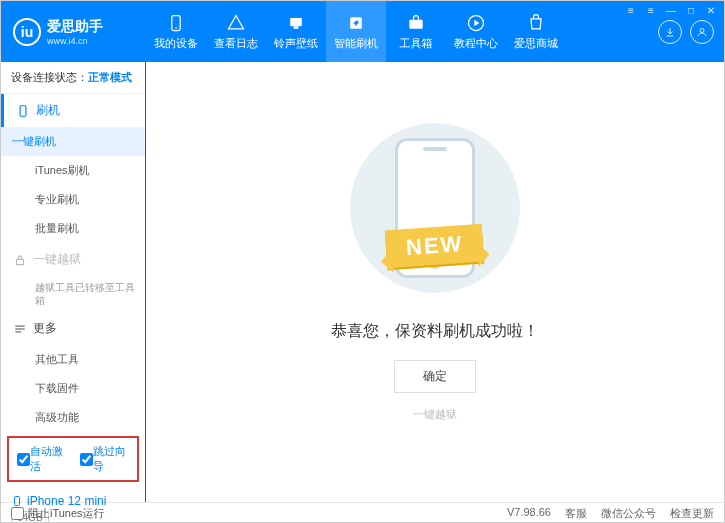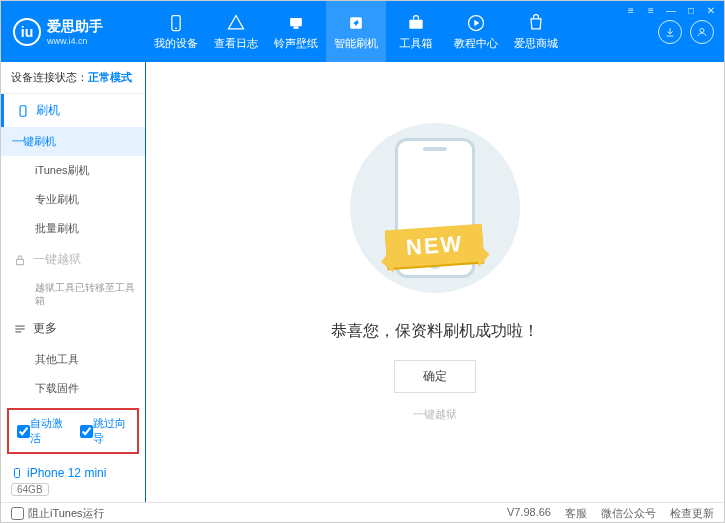--- a/index.html
+++ b/index.html
@@ -183,20 +183,21 @@
           <svg viewBox="0 0 24 24" width="14" height="14">
             <line x1="4" y1="7" x2="20" y2="7" stroke="#666" stroke-width="2"></line>
             <line x1="4" y1="12" x2="20" y2="12" stroke="#666" stroke-width="2"></line>
             <line x1="4" y1="17" x2="14" y2="17" stroke="#666" stroke-width="2"></line>
           </svg>
         </span>
       <span>更多</span>
     </div>
     <div class="side-sub">其他工具</div>
     <div class="side-sub">下载固件</div>
+    <div class="side-sub">高级功能</div>
     <div style="flex:1"></div>
     <div class="highlight-box">
       <label class="hb-check">
           <input type="checkbox" checked="" style="">
           <span>自动激活</span>
         </label>
       <label class="hb-check">
           <input type="checkbox" checked="" style="">
           <span>跳过向导</span>
         </label>

